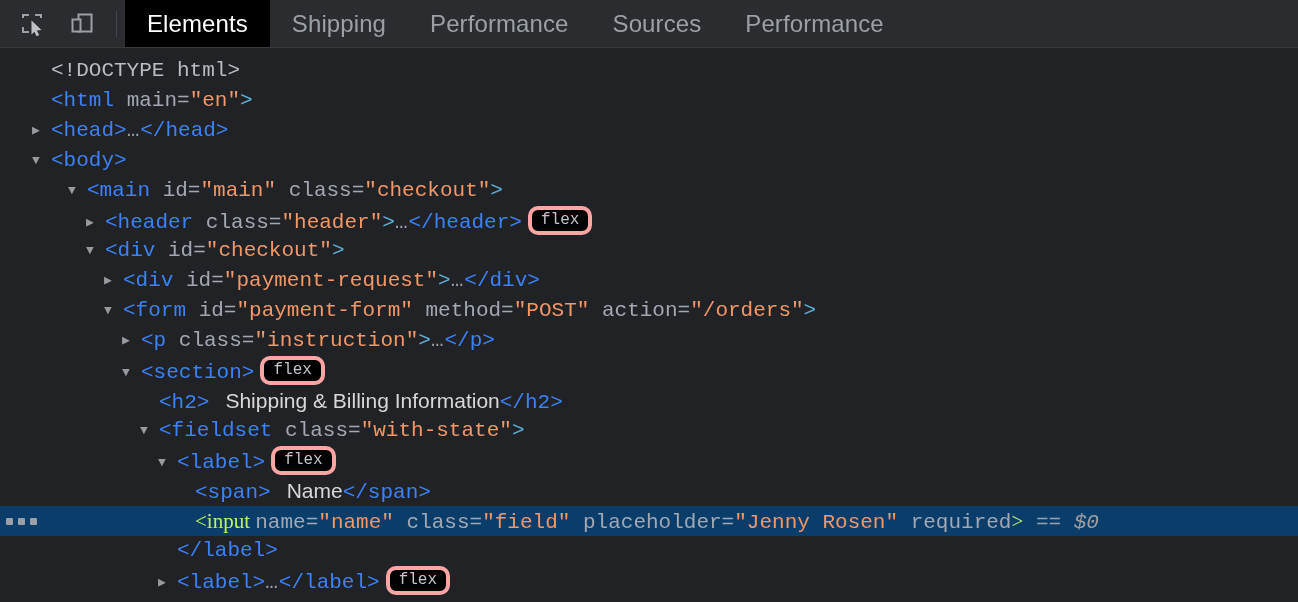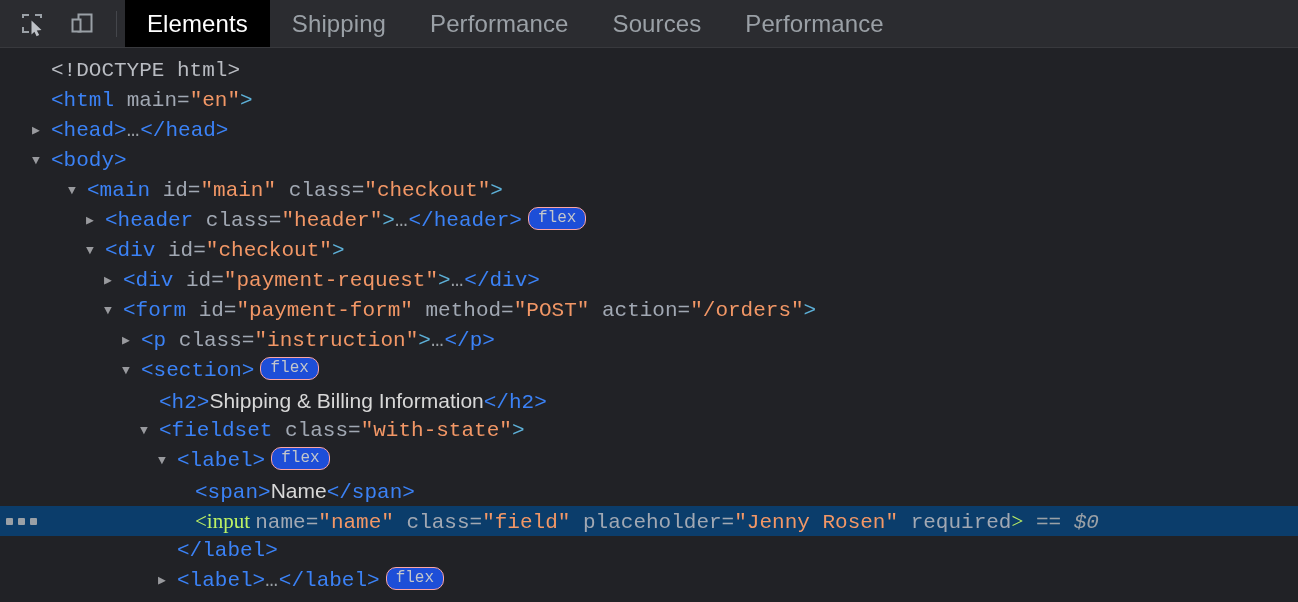--- a/index.html
+++ b/index.html
@@ -94,34 +94,34 @@
     vertical-align: 2px;
     text-align: left;
   }
   .arrow.spacer { color: transparent; }
 
   .tag      { color: #3b82f6; }
   .punc     { color: #5db0d7; }
   .attrname { color: #a1a8b3; }
   .attrval  { color: #f29766; }
   .doctype  { color: #b9bcc2; }
-  .text     { color: #d8d8d8; font-family: "Liberation Sans", sans-serif; font-size: 21px; }
+  .text     { color: #d8d8d8; font-family: "Liberation Sans", sans-serif; font-size: 21px; margin-left: 16px; }
   .ellip    { color: #9aa0a6; letter-spacing: 1px; }
   .eqdollar { color: #9aa0a6; font-style: italic; }
 
   .badge {
     display: inline-block;
     font-family: "Liberation Mono", monospace;
     font-size: 16px;
     line-height: 18px;
     color: #c3c6cb;
-    border: 1px solid #fca5a5;
+    border: 4px solid #fca5a5;
     border-radius: 10px;
     padding: 1px 9px 2px 9px;
-    background: #1d4ed8;
+    background: #000000;
     vertical-align: 4px;
     margin-left: 6px;
   }
 </style>
 </head>
 <body>
 
 <div id="app">
 
   <div class="toolbar">

